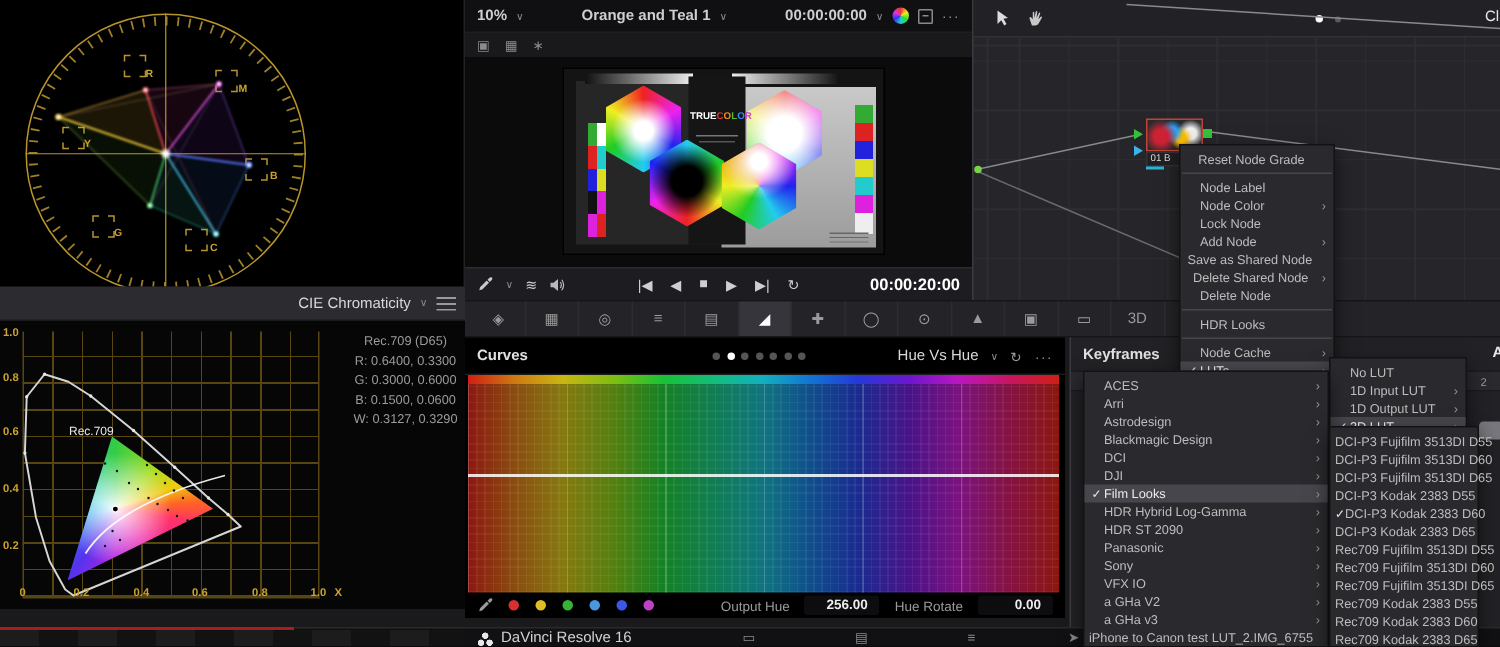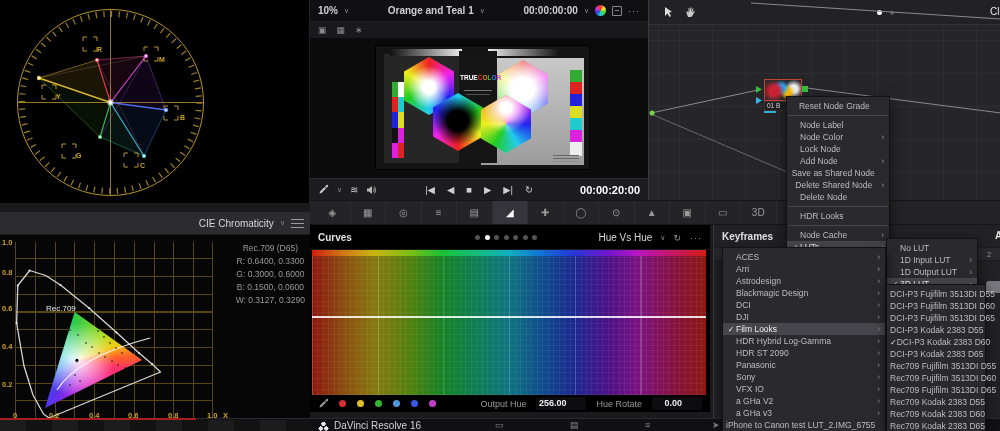--- a/index.html
+++ b/index.html
@@ -4,21 +4,21 @@
 <style>
   *{box-sizing:border-box;margin:0;padding:0}
   html,body{background:#000}
   body{font-family:"Liberation Sans",sans-serif;-webkit-font-smoothing:antialiased}
   #app{position:relative;width:1000px;height:431px;background:#1a1a1c;overflow:hidden;color:#bbb;font-size:9px}
   .abs{position:absolute}
 
   
   #vecscope{left:0;top:0;width:310px;height:203px;background:#000;border-right:1px solid #222}
   .vs-label{position:absolute;color:#c9a22f;font-size:7px;font-weight:bold}
-  #cie{left:0;top:212px;width:310px;height:215px;background:#060606}
+  #cie{left:0;top:191px;width:310px;height:215px;background:#060606}
   .cie-header{position:absolute;left:0;top:0;width:310px;height:23px;background:#2b2b30;border-bottom:1px solid #1a1a1d;display:flex;align-items:center;justify-content:flex-end;gap:6px;padding-right:6px}
   .cie-title{font-size:10px;color:#d8d8d8}
   .chev{font-size:7px;color:#8a8a8a}
   .sliders-icon{width:13px;height:9px;background:linear-gradient(#9a9a9a 0 1px,transparent 1px 4px,#9a9a9a 4px 5px,transparent 5px 8px,#9a9a9a 8px 9px)}
   .cie-grid{position:absolute;left:15px;top:30px;width:198px;height:178px;
     background:repeating-linear-gradient(90deg,#574612 0 1px,transparent 1px 19.8px),repeating-linear-gradient(0deg,#574612 0 1px,transparent 1px 17.75px);
     border-right:1px solid #574612;border-bottom:1px solid #574612}
   .cie-tick{position:absolute;color:#c9a22f;font-size:7.5px;font-weight:bold}
   .cie-readout{position:absolute;right:5px;top:30px;text-align:center;font-size:8.5px;line-height:13px;color:#9b9b9b}
   .cie-tri{position:absolute;left:45px;top:100px;width:97px;height:96px;
@@ -109,21 +109,21 @@
   .c-field{position:absolute;left:2px;top:31px;width:394px;height:139px;
     background-image:
       repeating-linear-gradient(90deg,rgba(255,255,255,.16) 0 1px,transparent 1px 65.7px),
       repeating-linear-gradient(90deg,rgba(255,255,255,.06) 0 1px,transparent 1px 5.48px),
       repeating-linear-gradient(0deg,rgba(255,255,255,.05) 0 1px,transparent 1px 5.48px),
       linear-gradient(90deg,#8c1710 0%,#8a4d0f 8%,#86790f 16%,#52800f 25%,#148224 33%,#107d55 42%,#0f7480 50%,#0f4e8c 58%,#192b90 66%,#4b1288 75%,#7c1280 83%,#86123f 92%,#8c1710 100%)}
   .c-hline{position:absolute;left:0;top:60px;width:100%;height:2px;background:rgba(255,255,255,.85)}
   .c-bottom{position:absolute;left:0;top:170px;width:100%;height:17px;display:flex;align-items:center;gap:10px;padding:0 8px}
   .hue-dot{width:7px;height:7px;border-radius:50%}
   .c-lab{font-size:9px;color:#9a9a9a;white-space:nowrap}
-  .c-fieldbox{width:50px;height:13px;background:#0d0d0f;border-radius:2px;color:#ececec;font-weight:bold;font-size:9px;text-align:right;line-height:13px;padding-right:20px}
+  .c-fieldbox{width:50px;height:13px;background:#0d0d0f;border-radius:2px;color:#ececec;font-weight:bold;font-size:9px;text-align:right;line-height:13px;padding-right:8px}
 
   
   #keyframesp{left:713px;top:225px;width:287px;height:193px;background:#222226;border-left:1px solid #3a3a40}
   .k-header{position:absolute;left:0;top:0;width:100%;height:23px;display:flex;align-items:center;padding:0 8px;border-bottom:1px solid #1b1b1e}
   .k-title{font-size:10px;font-weight:bold;color:#e0e0e0}
   .k-all{position:absolute;left:281px;top:5px;font-size:10px;font-weight:bold;color:#e8e8e8}
   .k-ruler{position:absolute;left:0;top:23px;width:100%;height:13px;background:#29292e;border-bottom:1px solid #1b1b1e}
   .k-mark{position:absolute;left:273px;top:25px;font-size:7.5px;color:#999}
   .k-nub{position:absolute;left:272px;top:56px;width:16px;height:12px;background:#77777d;border-radius:3px}
 

